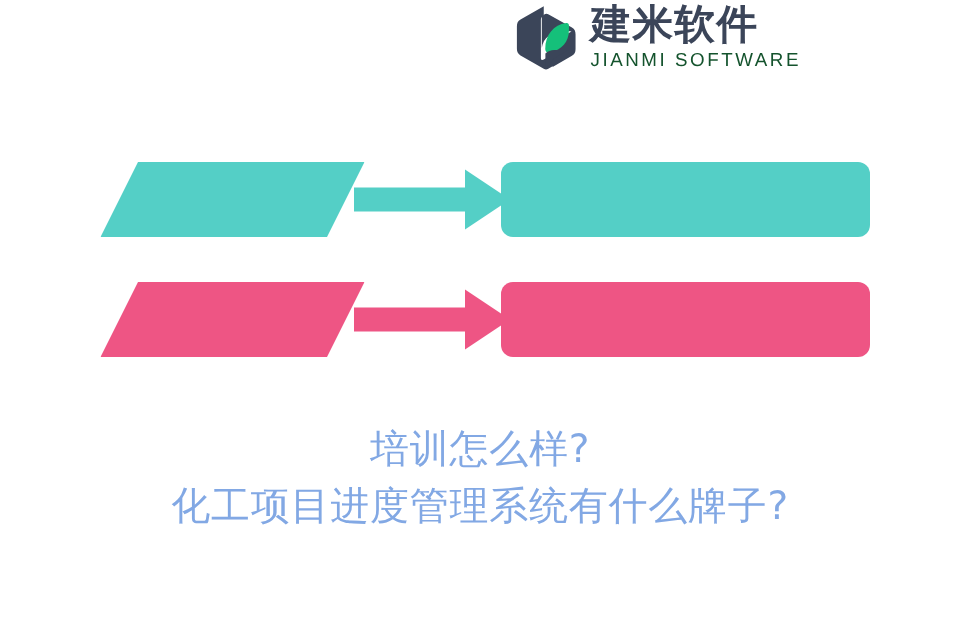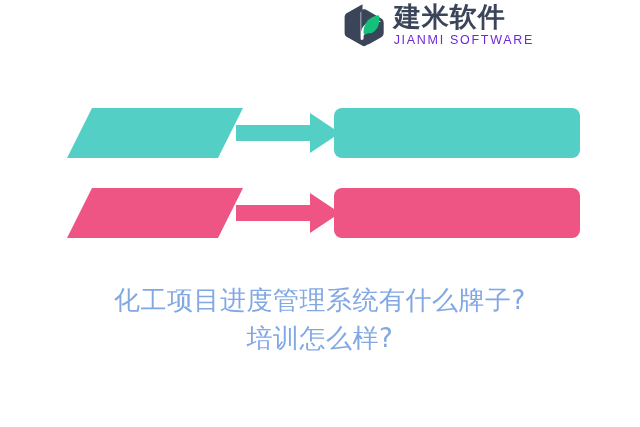--- a/index.html
+++ b/index.html
@@ -47,21 +47,21 @@
     font-weight: 700;
     color: #3b4559;
     letter-spacing: 1px;
     line-height: 1.05;
     white-space: nowrap;
   }
   .brand-en {
     font-family: "Liberation Sans", "DejaVu Sans", sans-serif;
     font-size: 12.5px;
     font-weight: 400;
-    color: #6d28d9;
+    color: #14532d;
     letter-spacing: 1.7px;
     margin-top: 3px;
     white-space: nowrap;
   }
 
   
   .row {
     position: absolute;
     left: 0;
     width: 640px;
@@ -160,17 +160,17 @@
       <svg viewBox="0 0 104 50" width="104" height="50" aria-hidden="true">
         <polygon points="0,17 74,17 74,5 104,25 74,45 74,33 0,33" fill="#ee5584"></polygon>
       </svg>
     </div>
     <div class="bar" style="background:#ee5584;">
       <span></span>
     </div>
   </div>
 
   <div class="headline">
+    <span class="line">培训怎么样?</span>
     <span class="line">化工项目进度管理系统有什么牌子?</span>
-    <span class="line">培训怎么样?</span>
   </div>
 
 </div>
 
 </body></html>

